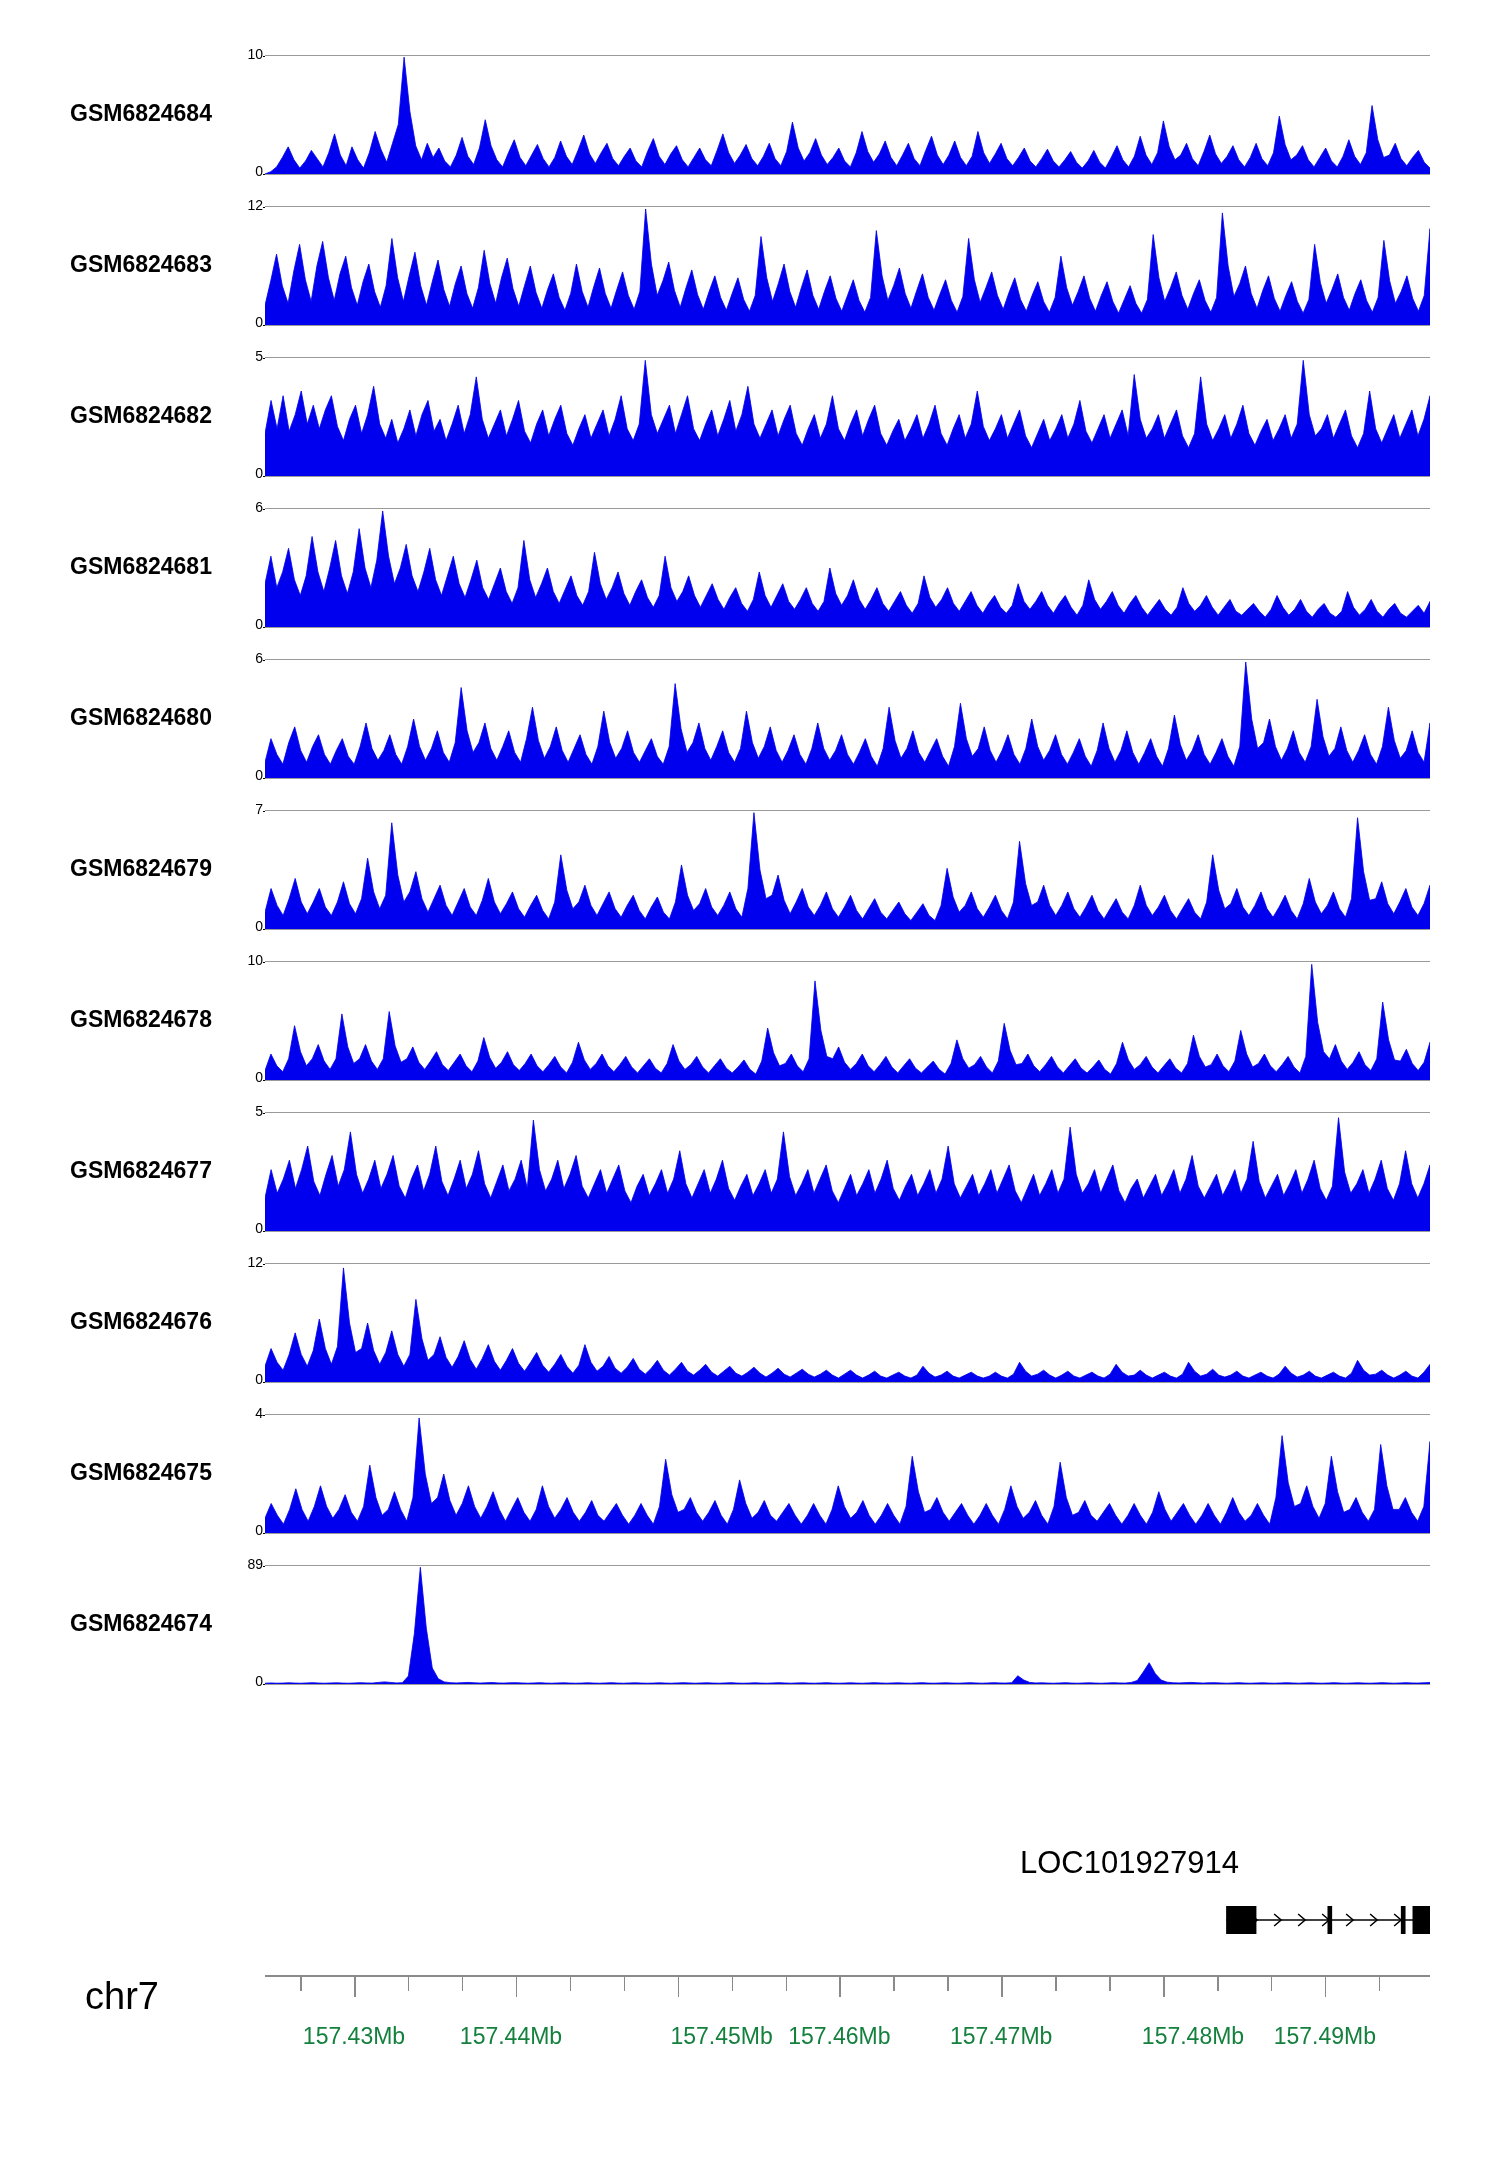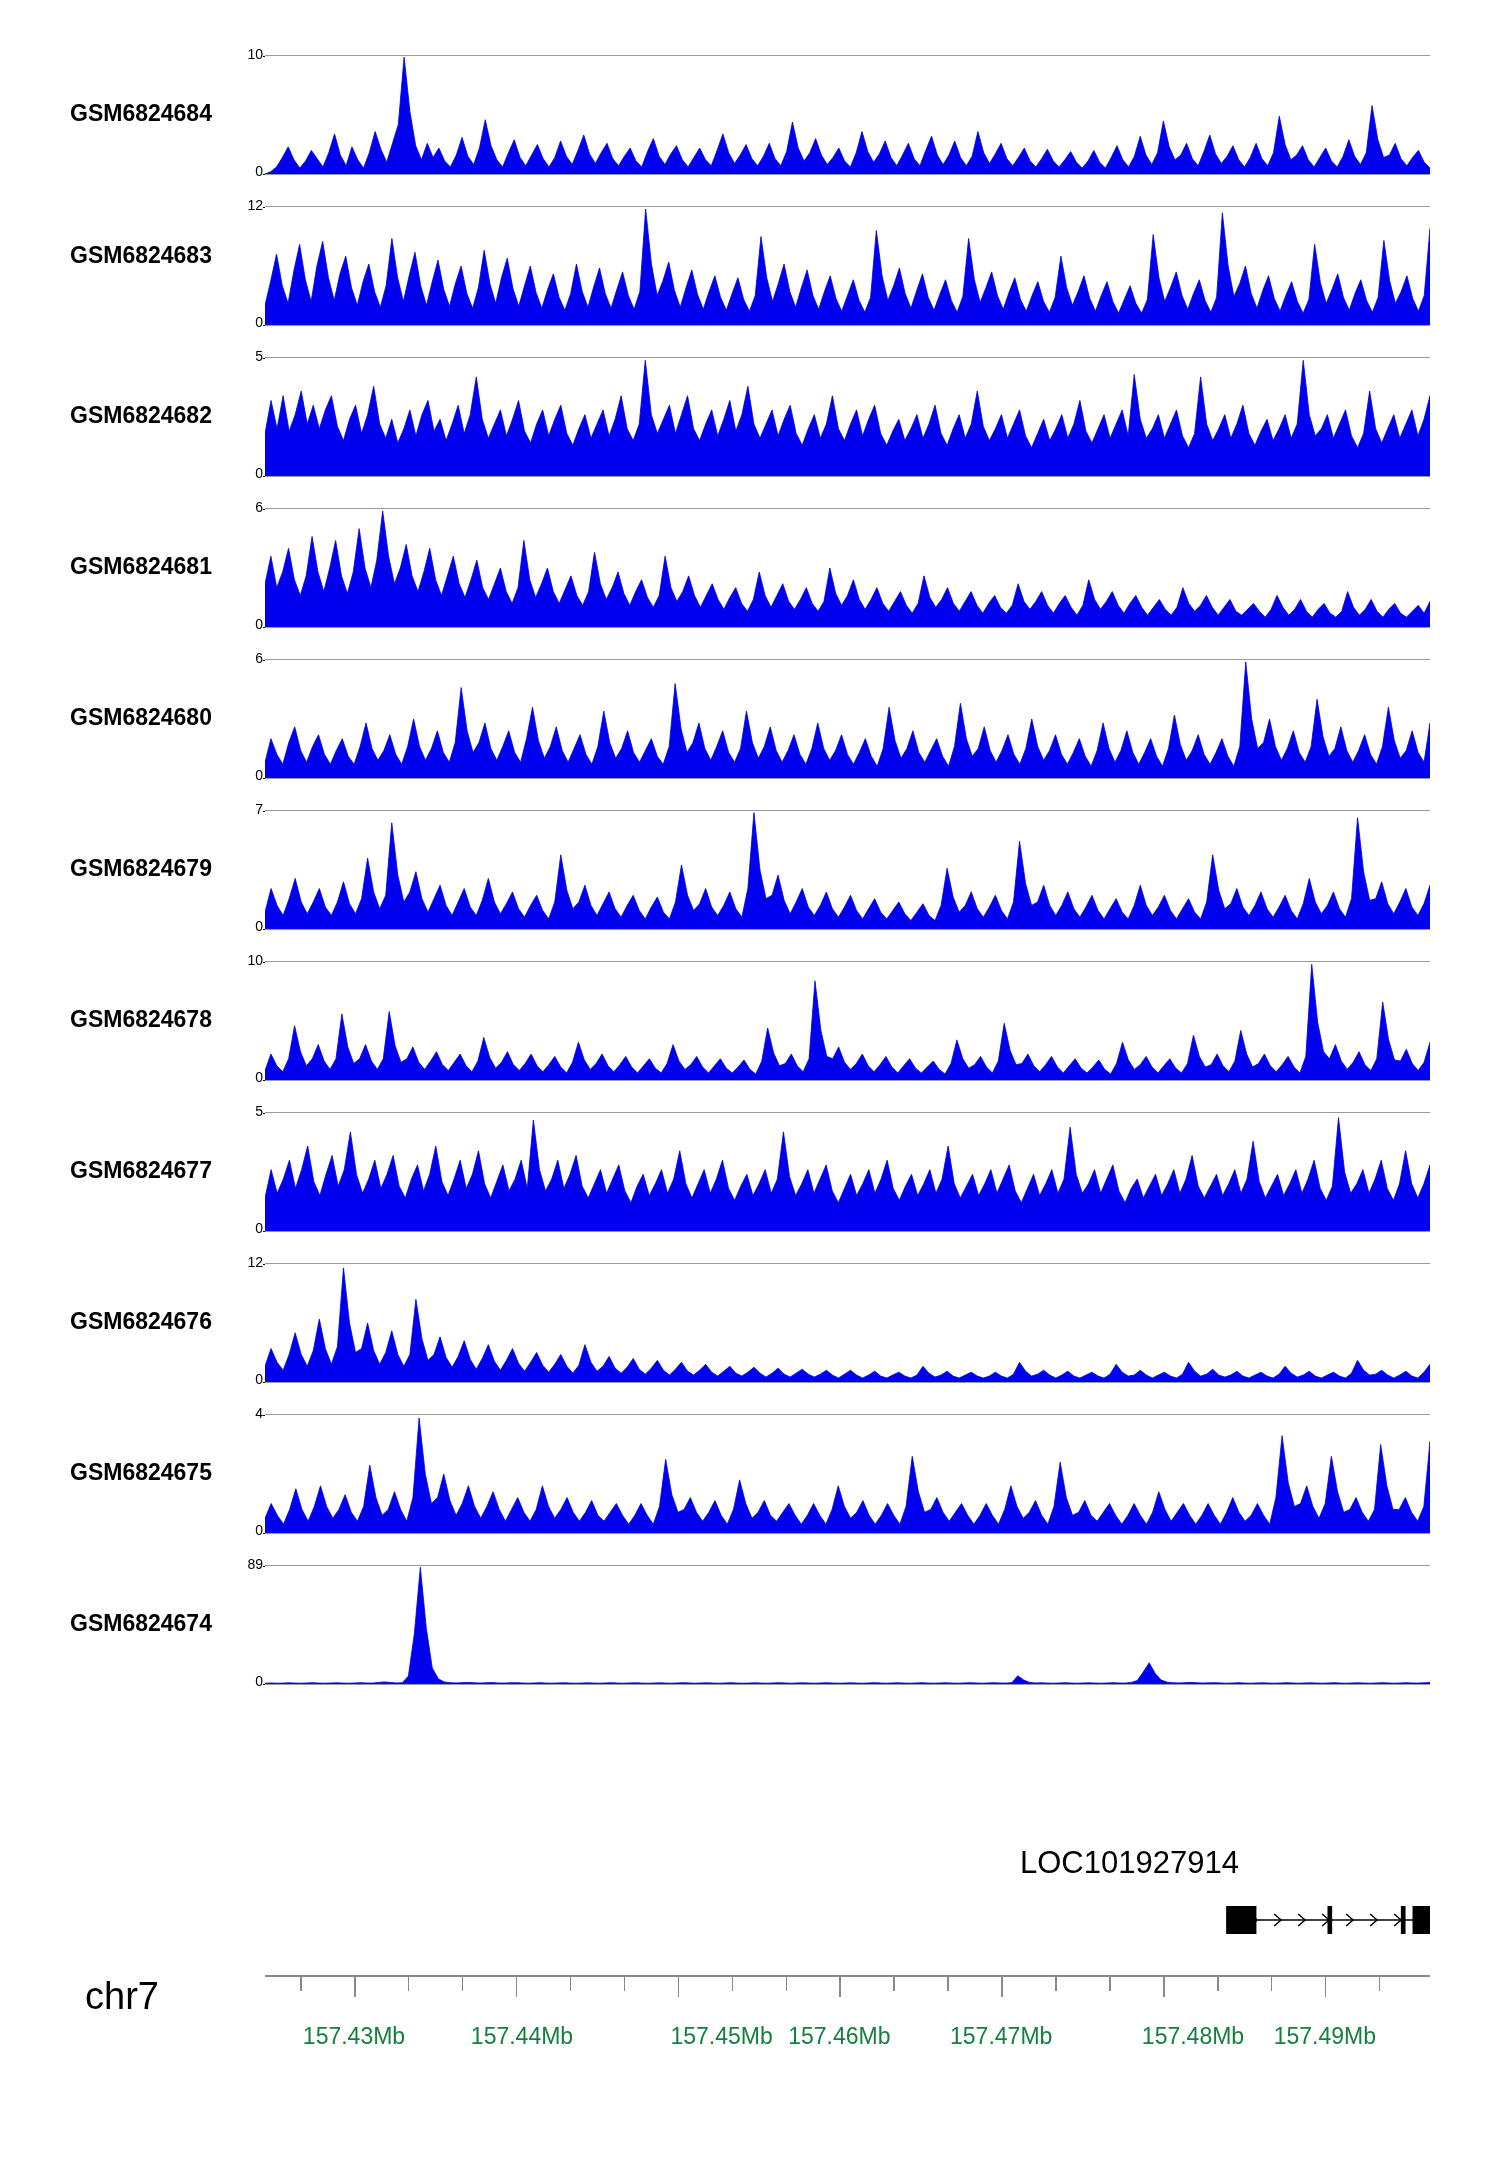--- a/index.html
+++ b/index.html
@@ -115,21 +115,21 @@
         <div class="tick-mark" style="top: 56px;"></div>
         <div class="axis-min" style="top: 163px;">0</div>
         <div class="tick-mark" style="top: 174px;"></div>
         <div class="track-plot" style="top: 55px; height: 120px;">
           <svg viewBox="0 0 1000 100" preserveAspectRatio="none">
             <path d="M 0 100 L 0.00 100.00 L 4.98 98.00 L 9.95 94.00 L 14.93 86.00 L 19.90 77.00 L 24.88 88.00 L 29.85 95.00 L 34.83 89.00 L 39.80 80.00 L 44.78 87.00 L 49.75 94.00 L 54.73 82.00 L 59.70 66.00 L 64.68 84.00 L 69.65 93.00 L 74.63 77.00 L 79.60 88.00 L 84.58 95.00 L 89.55 82.00 L 94.53 64.00 L 99.50 79.00 L 104.48 90.00 L 109.45 74.00 L 114.43 58.00 L 119.40 1.00 L 124.38 47.00 L 129.35 76.00 L 134.33 88.00 L 139.30 74.00 L 144.28 86.00 L 149.25 78.00 L 154.23 89.00 L 159.20 94.00 L 164.18 84.00 L 169.15 69.00 L 174.13 85.00 L 179.10 92.00 L 184.08 78.00 L 189.05 54.00 L 194.03 76.00 L 199.00 88.00 L 203.98 94.00 L 208.96 82.00 L 213.93 71.00 L 218.91 86.00 L 223.88 93.00 L 228.86 84.00 L 233.83 75.00 L 238.81 87.00 L 243.78 94.00 L 248.76 86.00 L 253.73 72.00 L 258.71 85.00 L 263.68 92.00 L 268.66 80.00 L 273.63 67.00 L 278.61 83.00 L 283.58 91.00 L 288.56 82.00 L 293.53 74.00 L 298.51 87.00 L 303.48 93.00 L 308.46 85.00 L 313.43 78.00 L 318.41 89.00 L 323.38 94.00 L 328.36 81.00 L 333.33 70.00 L 338.31 85.00 L 343.28 92.00 L 348.26 83.00 L 353.23 76.00 L 358.21 88.00 L 363.18 94.00 L 368.16 86.00 L 373.13 78.00 L 378.11 88.00 L 383.08 93.00 L 388.06 80.00 L 393.03 66.00 L 398.01 82.00 L 402.99 91.00 L 407.96 84.00 L 412.94 75.00 L 417.91 87.00 L 422.89 93.00 L 427.86 85.00 L 432.84 74.00 L 437.81 87.00 L 442.79 93.00 L 447.76 81.00 L 452.74 56.00 L 457.71 78.00 L 462.69 89.00 L 467.66 82.00 L 472.64 70.00 L 477.61 84.00 L 482.59 92.00 L 487.56 86.00 L 492.54 78.00 L 497.51 89.00 L 502.49 94.00 L 507.46 82.00 L 512.44 64.00 L 517.41 81.00 L 522.39 90.00 L 527.36 83.00 L 532.34 72.00 L 537.31 86.00 L 542.29 93.00 L 547.26 84.00 L 552.24 74.00 L 557.21 87.00 L 562.19 93.00 L 567.16 80.00 L 572.14 68.00 L 577.11 84.00 L 582.09 92.00 L 587.06 84.00 L 592.04 72.00 L 597.01 86.00 L 601.99 93.00 L 606.97 85.00 L 611.94 64.00 L 616.92 82.00 L 621.89 91.00 L 626.87 83.00 L 631.84 74.00 L 636.82 87.00 L 641.79 93.00 L 646.77 86.00 L 651.74 78.00 L 656.72 89.00 L 661.69 94.00 L 666.67 87.00 L 671.64 79.00 L 676.62 89.00 L 681.59 94.00 L 686.57 88.00 L 691.54 81.00 L 696.52 90.00 L 701.49 95.00 L 706.47 89.00 L 711.44 80.00 L 716.42 90.00 L 721.39 95.00 L 726.37 86.00 L 731.34 76.00 L 736.32 88.00 L 741.29 94.00 L 746.27 85.00 L 751.24 68.00 L 756.22 84.00 L 761.19 92.00 L 766.17 82.00 L 771.14 55.00 L 776.12 77.00 L 781.09 88.00 L 786.07 84.00 L 791.04 74.00 L 796.02 87.00 L 801.00 93.00 L 805.97 81.00 L 810.95 67.00 L 815.92 83.00 L 820.90 91.00 L 825.87 85.00 L 830.85 76.00 L 835.82 88.00 L 840.80 94.00 L 845.77 86.00 L 850.75 74.00 L 855.72 87.00 L 860.70 93.00 L 865.67 82.00 L 870.65 51.00 L 875.62 75.00 L 880.60 88.00 L 885.57 84.00 L 890.55 76.00 L 895.52 88.00 L 900.50 94.00 L 905.47 86.00 L 910.45 78.00 L 915.42 89.00 L 920.40 94.00 L 925.37 85.00 L 930.35 71.00 L 935.32 85.00 L 940.30 92.00 L 945.27 82.00 L 950.25 42.00 L 955.22 71.00 L 960.20 86.00 L 965.17 84.00 L 970.15 74.00 L 975.12 87.00 L 980.10 93.00 L 985.07 86.00 L 990.05 80.00 L 995.02 90.00 L 1000.00 95.00 L 1000 100 Z" fill="#0000ee" stroke="#0000ee" stroke-width="0.7"></path>
           </svg>
         </div>
       </div>
       <div class="track-row" style="top: 0px;">
-        <div class="track-label" style="top: 242px;">GSM6824683</div>
+        <div class="track-label" style="top: 251px;">GSM6824683</div>
         <div class="axis-max" style="top: 197px;">12</div>
         <div class="tick-mark" style="top: 207px;"></div>
         <div class="axis-min" style="top: 314px;">0</div>
         <div class="tick-mark" style="top: 325px;"></div>
         <div class="track-plot" style="top: 206px; height: 120px;">
           <svg viewBox="0 0 1000 100" preserveAspectRatio="none">
             <path d="M 0 100 L 0.00 83.33 L 4.95 62.50 L 9.90 40.00 L 14.85 66.67 L 19.80 81.67 L 24.75 54.17 L 29.70 31.67 L 34.65 61.67 L 39.60 80.00 L 44.55 50.00 L 49.50 29.17 L 54.46 60.00 L 59.41 79.17 L 64.36 56.67 L 69.31 41.67 L 74.26 68.33 L 79.21 83.33 L 84.16 63.33 L 89.11 48.33 L 94.06 71.67 L 99.01 85.00 L 103.96 66.67 L 108.91 26.67 L 113.86 60.00 L 118.81 80.00 L 123.76 58.33 L 128.71 38.33 L 133.66 66.67 L 138.61 83.33 L 143.56 63.33 L 148.51 45.00 L 153.47 70.00 L 158.42 84.17 L 163.37 65.00 L 168.32 50.00 L 173.27 73.33 L 178.22 85.83 L 183.17 68.33 L 188.12 36.67 L 193.07 65.00 L 198.02 81.67 L 202.97 60.00 L 207.92 43.33 L 212.87 69.17 L 217.82 84.17 L 222.77 66.67 L 227.72 50.00 L 232.67 72.50 L 237.62 85.83 L 242.57 70.00 L 247.52 56.67 L 252.48 76.67 L 257.43 87.50 L 262.38 73.33 L 267.33 48.33 L 272.28 71.67 L 277.23 85.00 L 282.18 67.50 L 287.13 51.67 L 292.08 73.33 L 297.03 85.83 L 301.98 70.00 L 306.93 55.00 L 311.88 75.00 L 316.83 86.67 L 321.78 71.67 L 326.73 1.67 L 331.68 48.33 L 336.63 75.00 L 341.58 62.50 L 346.53 46.67 L 351.49 70.83 L 356.44 85.00 L 361.39 68.33 L 366.34 53.33 L 371.29 74.17 L 376.24 86.67 L 381.19 71.67 L 386.14 58.33 L 391.09 76.67 L 396.04 87.50 L 400.99 73.33 L 405.94 60.00 L 410.89 78.33 L 415.84 88.33 L 420.79 75.00 L 425.74 25.00 L 430.69 60.00 L 435.64 80.00 L 440.59 65.00 L 445.54 48.33 L 450.50 71.67 L 455.45 85.00 L 460.40 68.33 L 465.35 53.33 L 470.30 75.00 L 475.25 86.67 L 480.20 71.67 L 485.15 58.33 L 490.10 77.50 L 495.05 88.33 L 500.00 75.00 L 504.95 61.67 L 509.90 79.17 L 514.85 89.17 L 519.80 76.67 L 524.75 20.00 L 529.70 58.33 L 534.65 79.17 L 539.60 66.67 L 544.55 51.67 L 549.50 73.33 L 554.46 85.83 L 559.41 70.83 L 564.36 56.67 L 569.31 76.67 L 574.26 87.50 L 579.21 74.17 L 584.16 61.67 L 589.11 79.17 L 594.06 89.17 L 599.01 75.83 L 603.96 26.67 L 608.91 61.67 L 613.86 80.83 L 618.81 68.33 L 623.76 55.00 L 628.71 75.00 L 633.66 86.67 L 638.61 72.50 L 643.56 60.00 L 648.51 78.33 L 653.47 88.33 L 658.42 75.00 L 663.37 63.33 L 668.32 80.00 L 673.27 89.17 L 678.22 76.67 L 683.17 41.67 L 688.12 68.33 L 693.07 83.33 L 698.02 71.67 L 702.97 58.33 L 707.92 77.50 L 712.87 88.33 L 717.82 75.00 L 722.77 63.33 L 727.72 80.00 L 732.67 90.00 L 737.62 78.33 L 742.57 66.67 L 747.52 81.67 L 752.48 90.00 L 757.43 78.33 L 762.38 23.33 L 767.33 60.00 L 772.28 80.00 L 777.23 68.33 L 782.18 55.00 L 787.13 75.00 L 792.08 86.67 L 797.03 73.33 L 801.98 61.67 L 806.93 79.17 L 811.88 89.17 L 816.83 76.67 L 821.78 5.00 L 826.73 50.00 L 831.68 75.83 L 836.63 65.00 L 841.58 50.00 L 846.53 73.33 L 851.49 85.83 L 856.44 70.83 L 861.39 58.33 L 866.34 77.50 L 871.29 88.33 L 876.24 75.00 L 881.19 63.33 L 886.14 80.00 L 891.09 90.00 L 896.04 78.33 L 900.99 31.67 L 905.94 64.17 L 910.89 81.67 L 915.84 70.00 L 920.79 56.67 L 925.74 76.67 L 930.69 87.50 L 935.64 73.33 L 940.59 61.67 L 945.54 79.17 L 950.50 89.17 L 955.45 76.67 L 960.40 28.33 L 965.35 62.50 L 970.30 81.67 L 975.25 71.67 L 980.20 58.33 L 985.15 77.50 L 990.10 88.33 L 995.05 75.00 L 1000.00 18.33 L 1000 100 Z" fill="#0000ee" stroke="#0000ee" stroke-width="0.7"></path>
           </svg>
         </div>
       </div>
@@ -280,20 +280,20 @@
       <div style="position:absolute;left:682.3px;top:0;width:1.5px;height:16px;background:#8a8a8a;"></div>
       <div style="position:absolute;left:736.2px;top:0;width:1.5px;height:22px;background:#8a8a8a;"></div>
       <div style="position:absolute;left:790.2px;top:0;width:1.5px;height:16px;background:#8a8a8a;"></div>
       <div style="position:absolute;left:844.1px;top:0;width:1.5px;height:16px;background:#8a8a8a;"></div>
       <div style="position:absolute;left:898.0px;top:0;width:1.5px;height:22px;background:#8a8a8a;"></div>
       <div style="position:absolute;left:952.0px;top:0;width:1.5px;height:16px;background:#8a8a8a;"></div>
       <div style="position:absolute;left:1005.9px;top:0;width:1.5px;height:16px;background:#8a8a8a;"></div>
       <div style="position:absolute;left:1059.8px;top:0;width:1.5px;height:22px;background:#8a8a8a;"></div>
       <div style="position:absolute;left:1113.8px;top:0;width:1.5px;height:16px;background:#8a8a8a;"></div>
       <div class="axis-tick-label" style="left:89.0px;">157.43Mb</div>
-      <div class="axis-tick-label" style="left:257px;">157.44Mb</div>
+      <div class="axis-tick-label" style="left:246px;">157.44Mb</div>
       <div class="axis-tick-label" style="left:412.6px;margin-left:44px;">157.45Mb</div>
       <div class="axis-tick-label" style="left:574.4px;">157.46Mb</div>
       <div class="axis-tick-label" style="left:736.2px;">157.47Mb</div>
       <div class="axis-tick-label" style="left:928px;">157.48Mb</div>
       <div class="axis-tick-label" style="left:1059.8px;">157.49Mb</div>
     </div>
 </div>
 
 </body></html>

